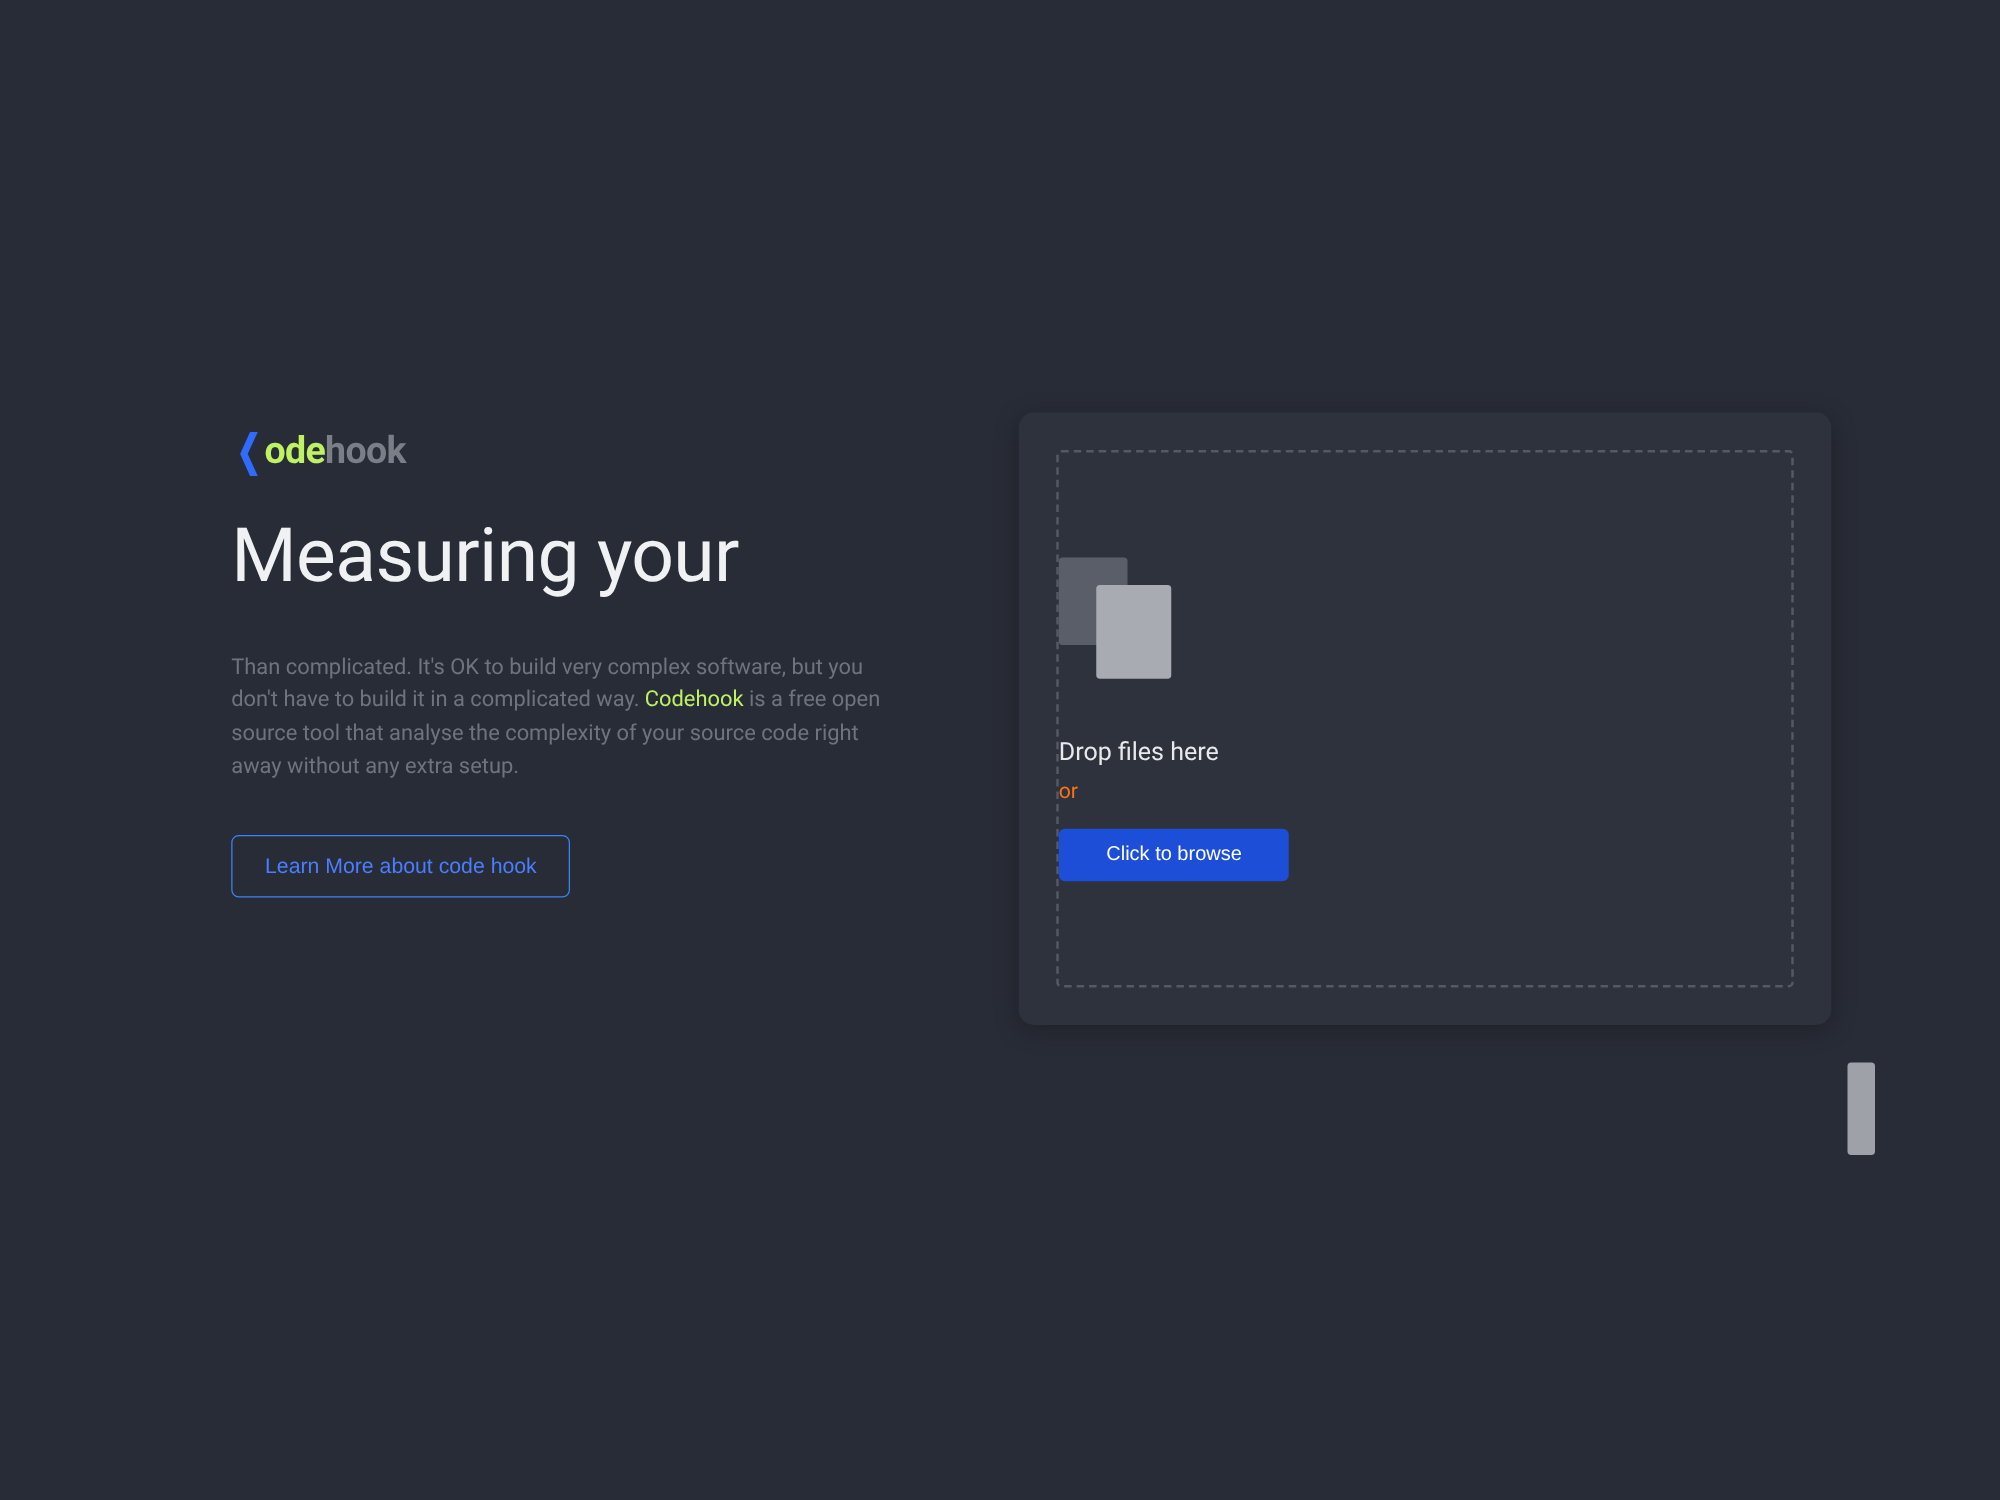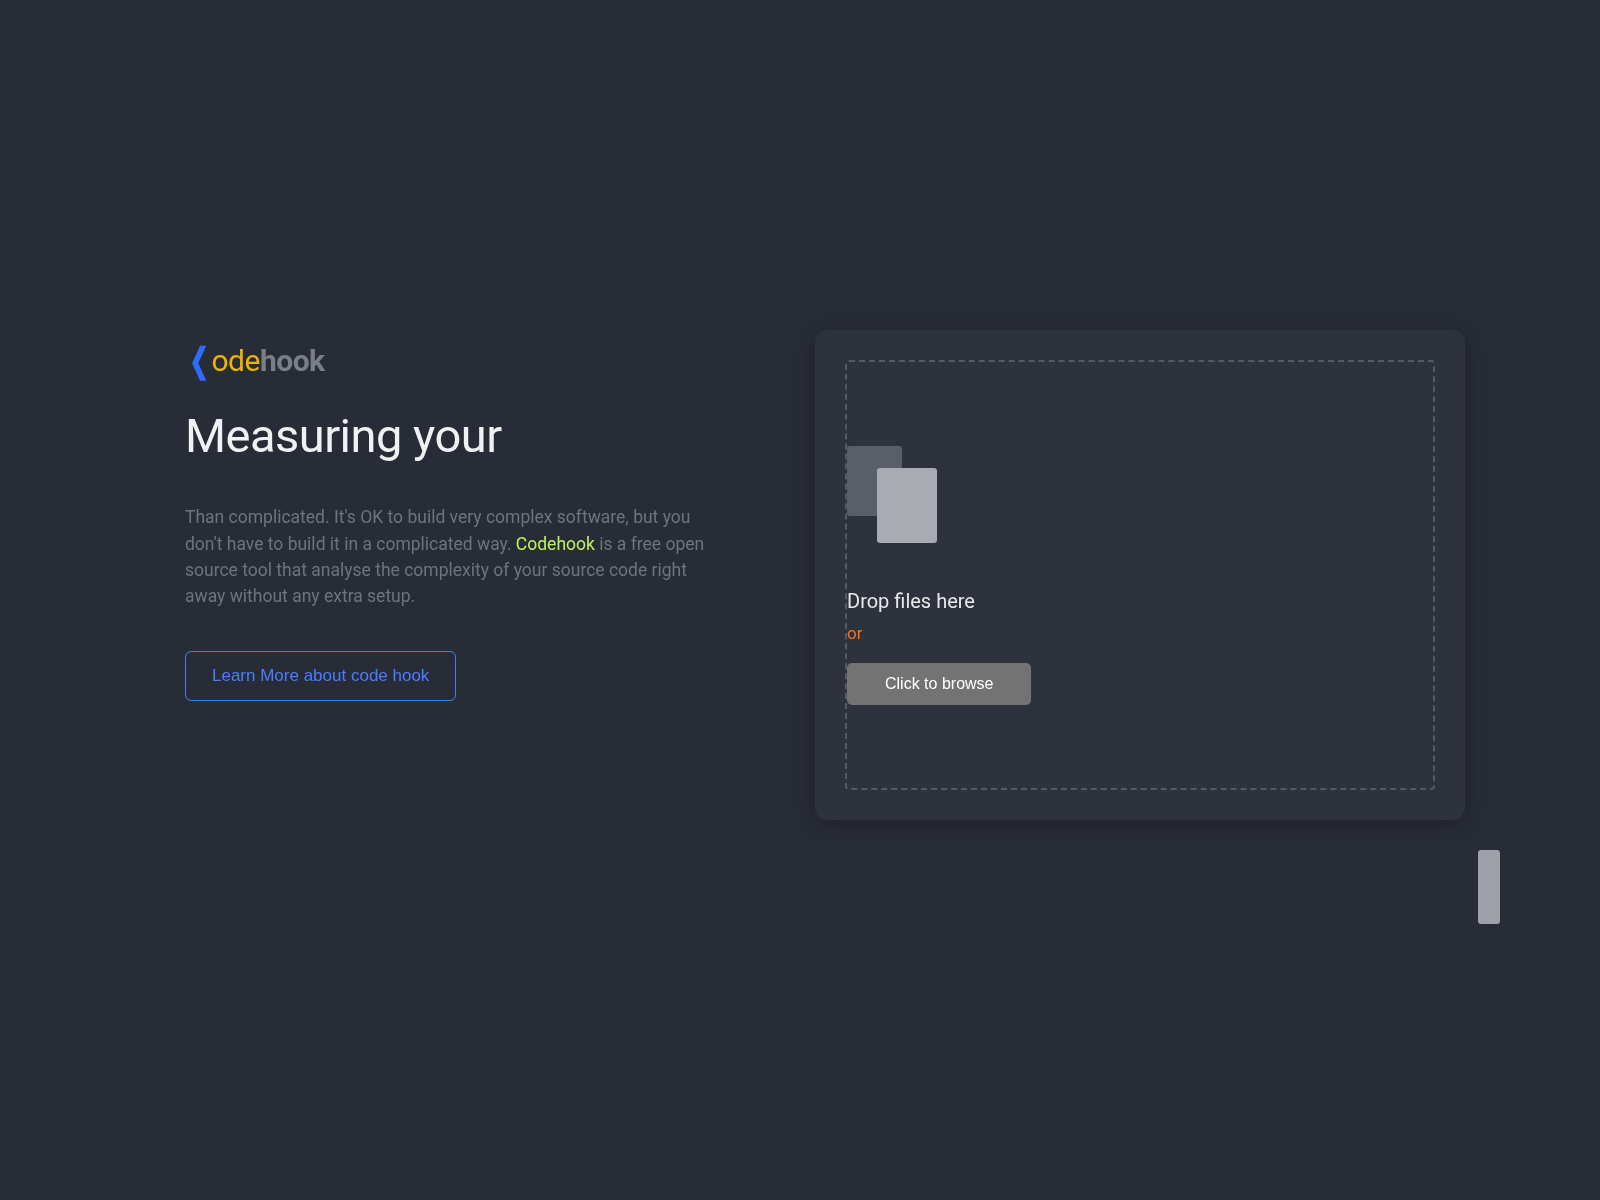--- a/index.html
+++ b/index.html
@@ -36,34 +36,34 @@
     .logo-chevron {
       font-size: 34px;
       font-weight: bold;
       color: #2f6bff;
       margin-right: -2px;
       transform: scaleX(0.7);
     }
     
     .logo-text-1 {
       font-size: 30px;
-      font-weight: 400;
-      color: #eab308;
+      font-weight: 700;
+      color: #bef264;
       letter-spacing: -0.5px;
     }
     
     .logo-text-2 {
       font-size: 30px;
       font-weight: 700;
       color: #7a7e86;
       letter-spacing: -0.5px;
     }
     
     .headline {
-      font-size: 47px;
+      font-size: 60px;
       font-weight: 400;
       color: #f0f1f3;
       line-height: 1.2;
       margin-bottom: 40px;
       letter-spacing: -0.5px;
     }
     
     .description {
       font-size: 17.5px;
       font-weight: 400;
@@ -157,21 +157,21 @@
     }
     
     .or-text {
       font-size: 17px;
       color: #f97316;
       margin-bottom: 20px;
     }
     
     .browse-btn {
       padding: 12px 38px;
-      background-color: #737373;
+      background-color: #1d4ed8;
       border: none;
       border-radius: 5px;
       color: #ffffff;
       font-size: 16px;
       font-weight: 400;
       cursor: pointer;
     }
     
     .scroll-indicator {
       position: absolute;

